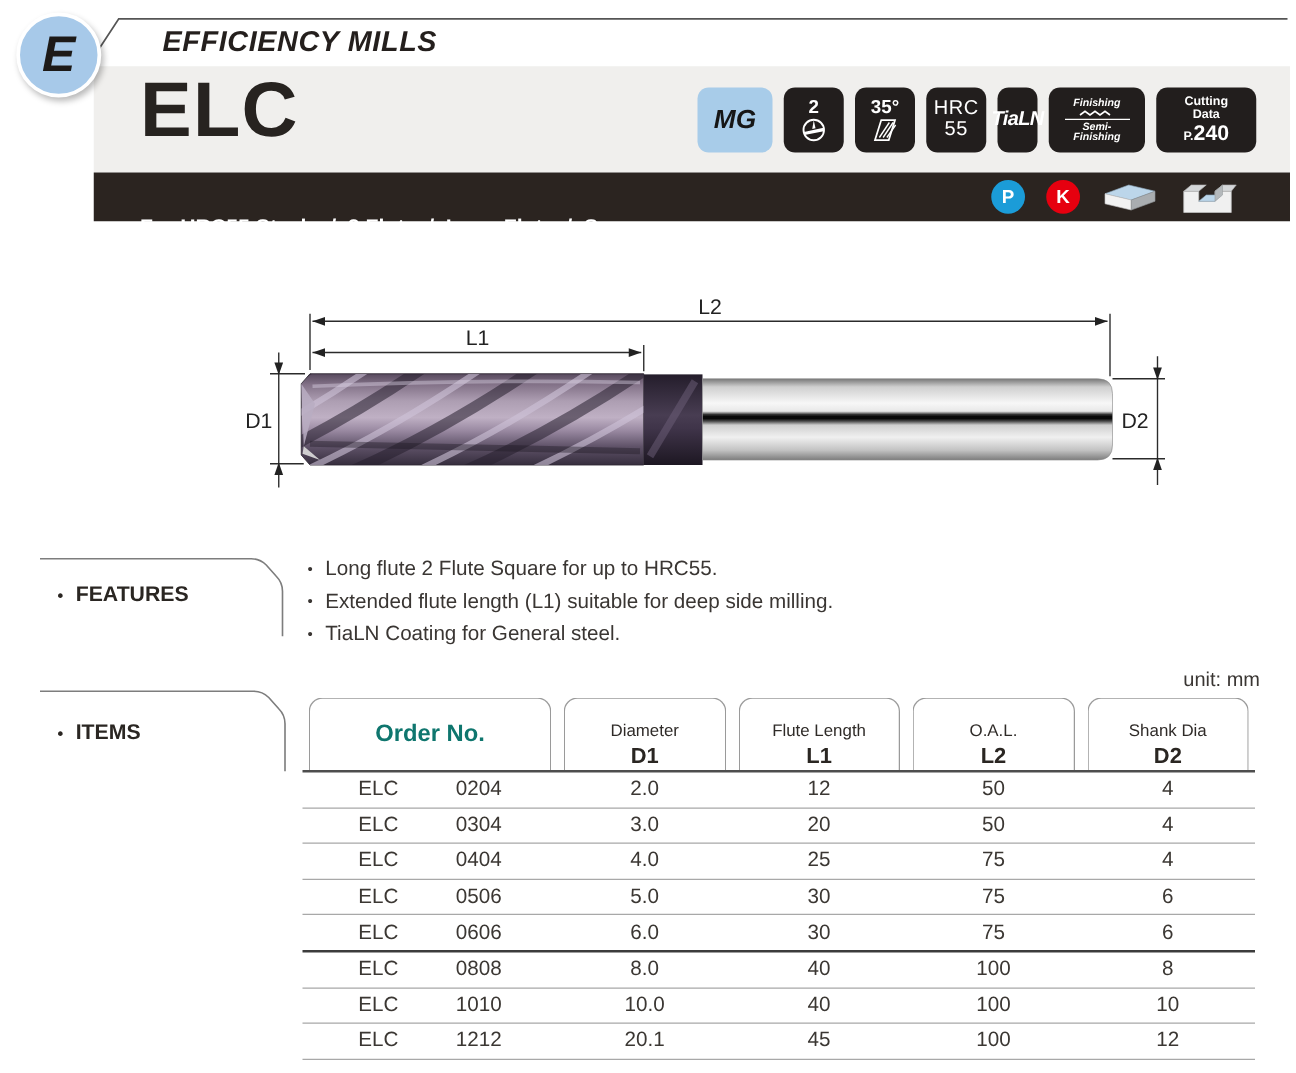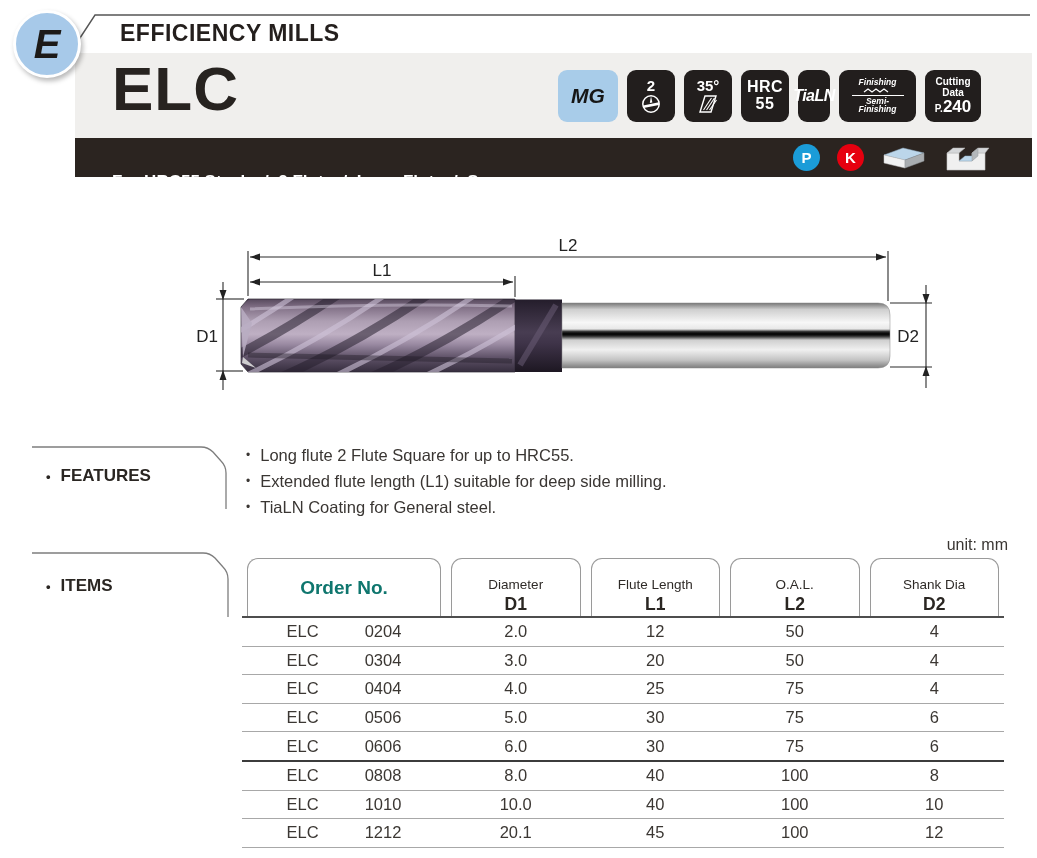--- a/index.html
+++ b/index.html
@@ -13,43 +13,43 @@
   
   .decor-svg{position:absolute;left:0;top:0;width:1037px;height:858px;pointer-events:none;}
   .e-circle{
     left:13px;top:10px;width:62px;height:62px;border-radius:50%;
     background:#a7c9e9;border:3px solid #fff;
     box-shadow:2px 3px 5px rgba(0,0,0,.28);
     display:flex;align-items:center;justify-content:center;
     font-size:40px;font-weight:900;font-style:italic;color:#1d1a18;z-index:3;
   }
   .series-title{
-    left:120px;top:20px;font-size:23px;font-weight:800;
+    left:130px;top:20px;font-size:23px;font-weight:800;font-style:italic;
     letter-spacing:.5px;color:#241f1d;z-index:2;
   }
   .gray-box{left:75px;top:53px;width:957px;height:85px;background:#f0efed;z-index:0;}
   .product-code{
     left:112px;top:58px;font-size:62px;font-weight:900;letter-spacing:1px;
     color:#272320;z-index:2;line-height:1;
   }
   
   .badge-row{left:558px;top:70px;display:flex;gap:9px;align-items:flex-start;z-index:2;}
   .badge{
     width:48px;height:52px;border-radius:9px;background:#221e1d;color:#fff;
     display:flex;flex-direction:column;align-items:center;justify-content:center;
     text-align:center;line-height:1.05;flex:none;
   }
   .badge.mg{width:60px;background:#a8cce9;color:#161616;
     font-size:21px;font-weight:900;font-style:italic;justify-content:center;}
   .badge .b-num{font-size:15px;font-weight:bold;}
-  .badge .b-big{font-size:16px;font-weight:bold;letter-spacing:.5px;}
+  .badge .b-big{font-size:16px;font-weight:normal;letter-spacing:.5px;}
   .badge.tialn{width:32px;font-size:16px;font-weight:800;font-style:italic;letter-spacing:-.5px;}
   .badge.finish{width:77px;font-size:8.5px;font-weight:bold;font-style:italic;}
   .badge.finish .fin-div{width:52px;border-top:1px solid #fff;margin:1px 0 1px 0;}
-  .badge.cutting{width:56px;font-size:10px;font-weight:bold;}
+  .badge.cutting{width:80px;font-size:10px;font-weight:bold;}
   .badge.cutting .pageno{font-size:17px;font-weight:800;line-height:1;}
   .badge.cutting .pagepre{font-size:10px;font-weight:800;}
   
   .dark-bar{
     left:75px;top:138px;width:957px;height:39px;background:#2b2420;
     display:flex;align-items:center;z-index:2;
   }
   .bar-text{margin-left:37px;color:#fff;font-weight:bold;font-size:17px;white-space:pre;margin-top:48px;}
   .bar-icons{margin-left:auto;margin-right:42px;display:flex;align-items:center;gap:17px;}
   .matl-circle{width:27px;height:27px;border-radius:50%;display:flex;align-items:center;

